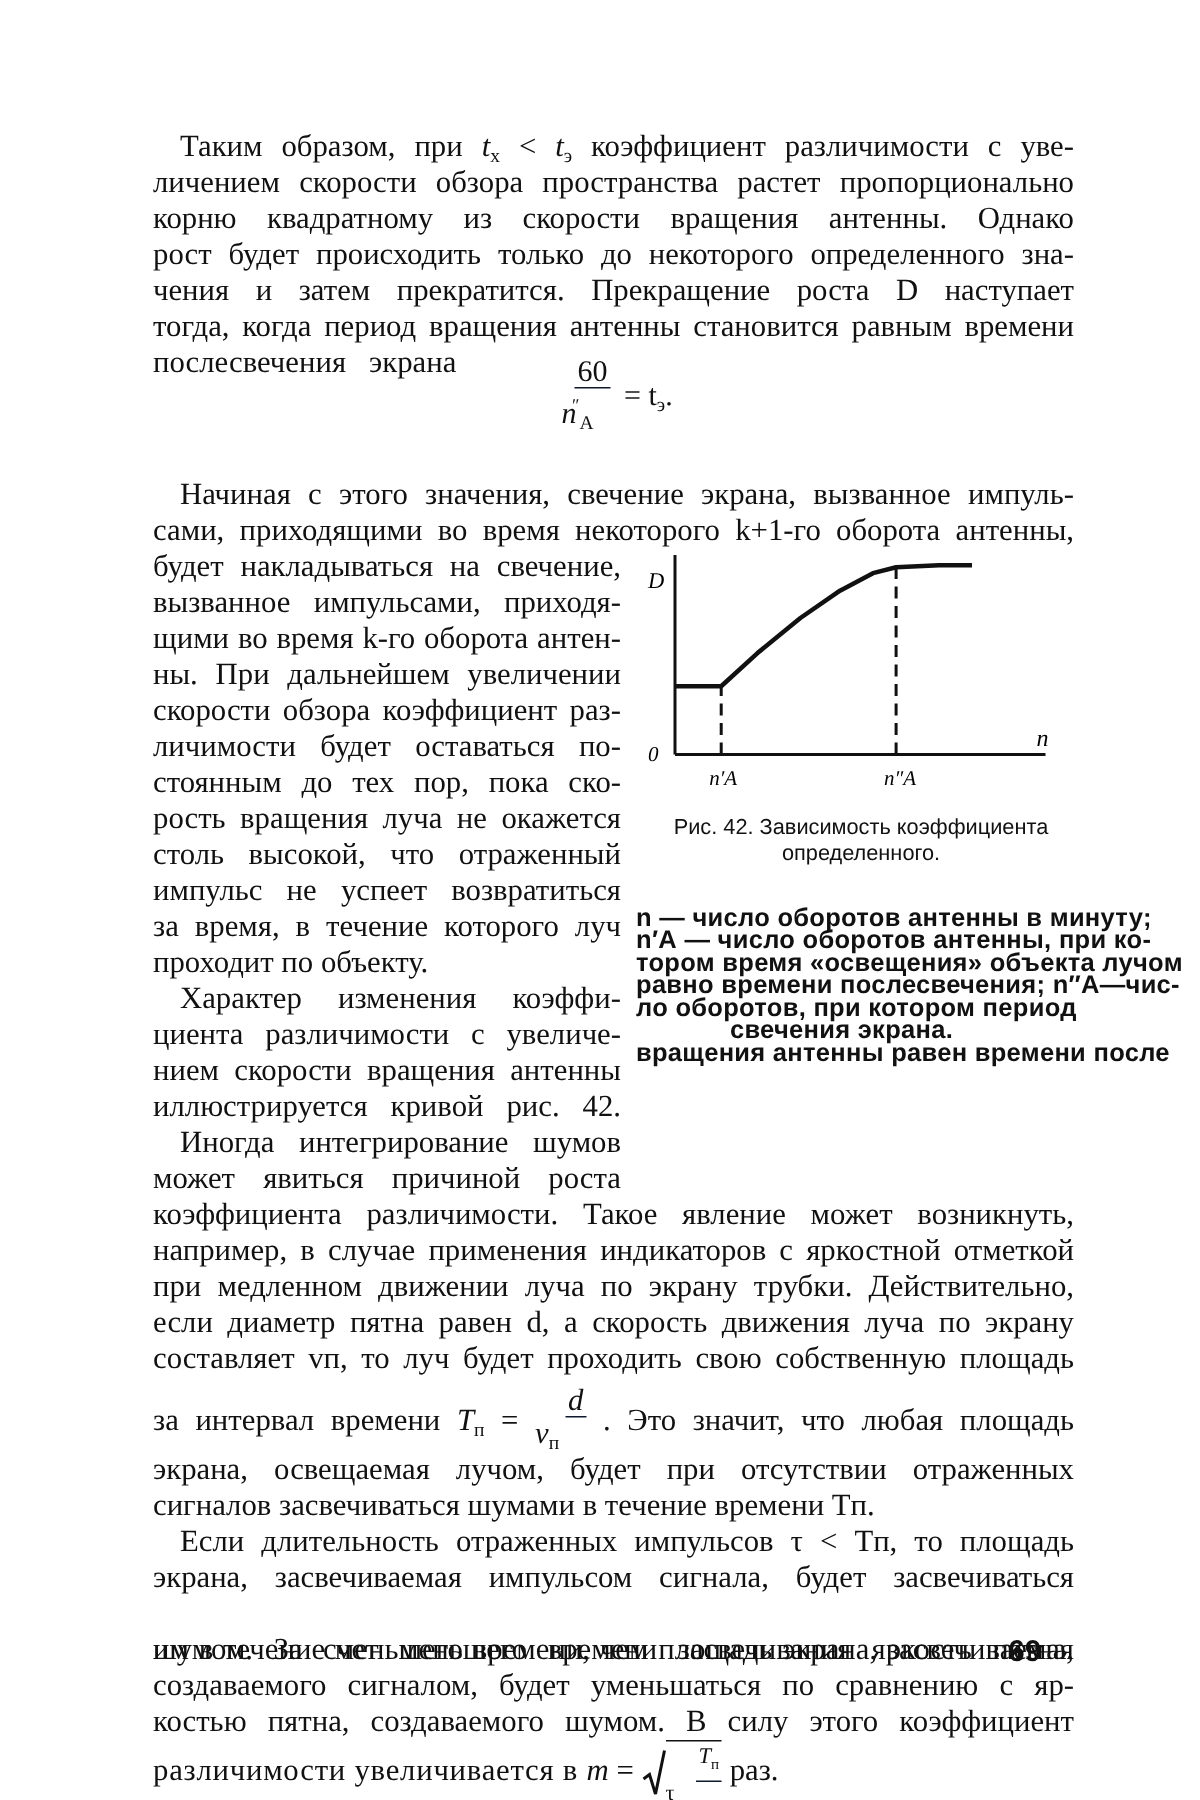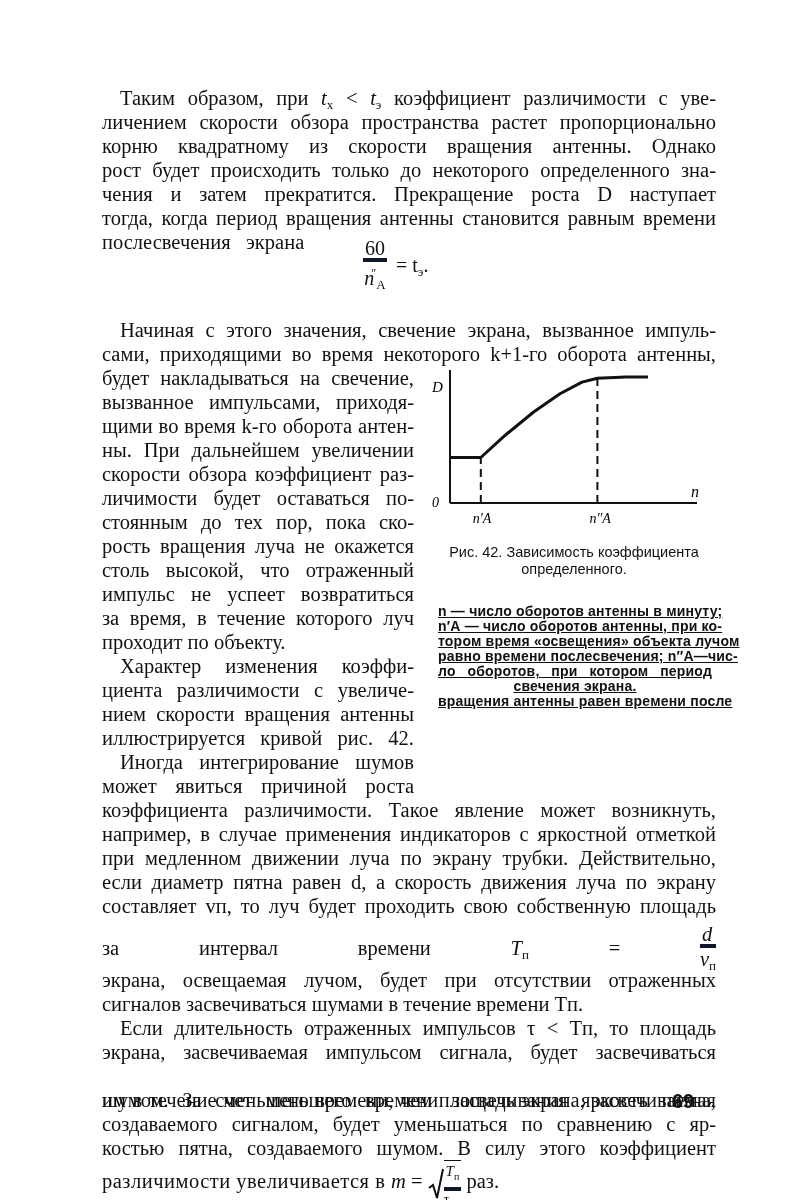--- a/index.html
+++ b/index.html
@@ -7,28 +7,28 @@
          font-family: "Liberation Serif", "DejaVu Serif", serif; color: #111; }
   .line { position: absolute; left: 102px; width: 614px; font-size: 20.5px; line-height: 24px;
           white-space: nowrap; text-align: justify; text-align-last: justify; }
   .line.last { text-align-last: left; }
   .line.indent { padding-left: 18px; width: 596px; }
   .narrow { width: 312px; }
   .narrow.indent { width: 294px; }
   i.v { font-style: italic; }
   .formula { position: absolute; font-size: 20px; }
   .frac { display: inline-block; vertical-align: middle; text-align: center; }
-  .frac .num { display: block; border-bottom: 4px solid #0f172a; padding: 0 2px; line-height: 20px; }
+  .frac .num { display: block; border-bottom: 1px solid #0f172a; padding: 0 2px; line-height: 20px; margin-left: 20px; }
   .frac .den { display: block; line-height: 22px; }
   .sub { font-size: 13px; vertical-align: -4px; }
   .sup { font-size: 12px; vertical-align: 8px; margin-left: -3px; }
   .caption { position: absolute; left: 436px; width: 276px; font-family: "Liberation Sans", "DejaVu Sans", sans-serif;
              font-size: 14.5px; line-height: 17px; text-align: center; }
-  .legend { position: absolute; left: 438px; width: 274px; font-family: "Liberation Sans", "DejaVu Sans", sans-serif;
-            font-size: 14px; line-height: 15px; font-weight: bold; letter-spacing: 0.2px; text-decoration: underline; }
+  .legend { position: absolute; left: 424px; width: 274px; font-family: "Liberation Sans", "DejaVu Sans", sans-serif;
+            font-size: 17px; line-height: 15px; font-weight: bold; letter-spacing: 0.2px; }
   .legend .ln { display: block; white-space: nowrap; text-align: justify; text-align-last: justify; }
   .legend .ln.c { text-align-last: center; }
   .pagenum { position: absolute; left: 672px; top: 1090px; font-family: "Liberation Sans", "DejaVu Sans", sans-serif;
              font-weight: bold; font-size: 20px; }
   svg#chart { position: absolute; left: 420px; top: 360px; }
   .sqrt { display: inline-block; vertical-align: middle; position: relative; }
 </style>
 </head>
 <body>
 
@@ -72,21 +72,21 @@
 
 <div class="line narrow indent" style="top:750px">Иногда интегрирование шумов</div>
 <div class="line narrow" style="top:774px">может явиться причиной роста</div>
 <div class="line" style="top:798px">коэффициента различимости. Такое явление может возникнуть,</div>
 <div class="line" style="top:822px">например, в случае применения индикаторов с яркостной отметкой</div>
 <div class="line" style="top:846px">при медленном движении луча по экрану трубки. Действительно,</div>
 <div class="line" style="top:870px">если диаметр пятна равен d, а скорость движения луча по экрану</div>
 <div class="line" style="top:894px">составляет vп, то луч будет проходить свою собственную площадь</div>
 
 <div class="line" style="top:924px; line-height:40px">
-  <span>за интервал времени </span><i class="v">T</i><span class="sub">п</span><span> = </span><span class="frac"><span class="num" style="font-style:italic">d</span><span class="den"><i class="v">v</i><span class="sub">п</span></span></span>
+  <span>за интервал времени </span><i class="v">T</i><span class="sub">п</span><span> = </span><span class="frac"><span class="num" style="font-style:italic">d</span><span class="den"><i class="v">v</i><span class="sub">п</span></span></span><span> .  Это значит, что любая площадь</span>
 </div>
 
 <div class="line" style="top:968px">экрана, освещаемая лучом, будет при отсутствии отраженных</div>
 <div class="line last" style="top:992px">сигналов засвечиваться шумами в течение времени Tп.</div>
 
 <div class="line indent" style="top:1016px">Если длительность отраженных импульсов τ &lt; Tп, то площадь</div>
 <div class="line" style="top:1040px">экрана, засвечиваемая импульсом сигнала, будет засвечиваться</div>
 <div class="line" style="top:1088px">им в течение меньшего времени, чем площадь экрана, засвечиваемая</div>
 <div class="line" style="top:1088px">шумом. За счет меньшего времени засвечивания яркость пятна,</div>
 <div class="line" style="top:1112px">создаваемого сигналом, будет уменьшаться по сравнению с яр-</div>

